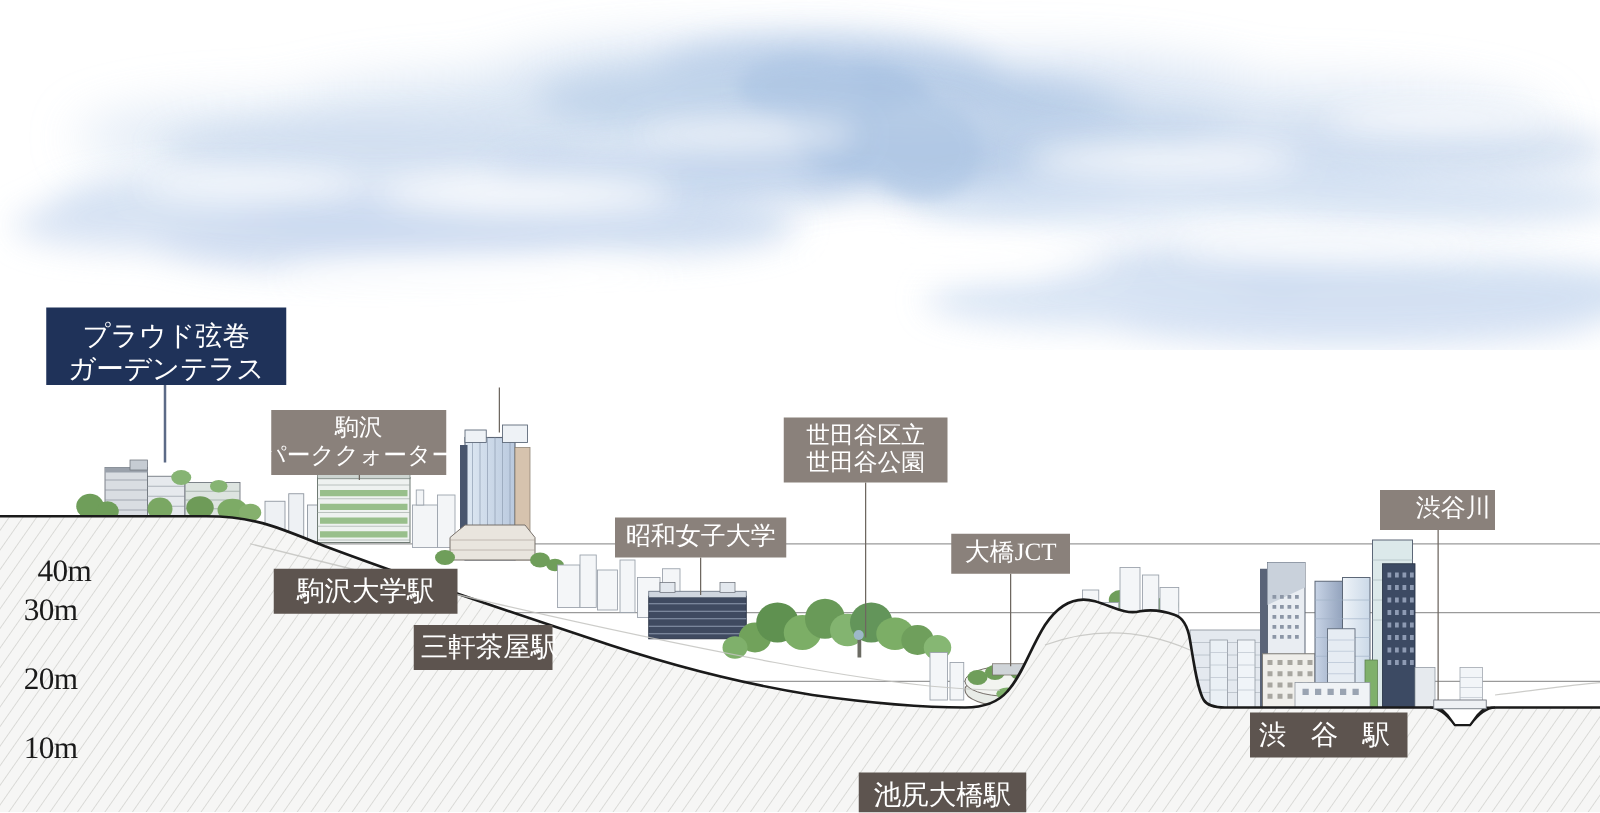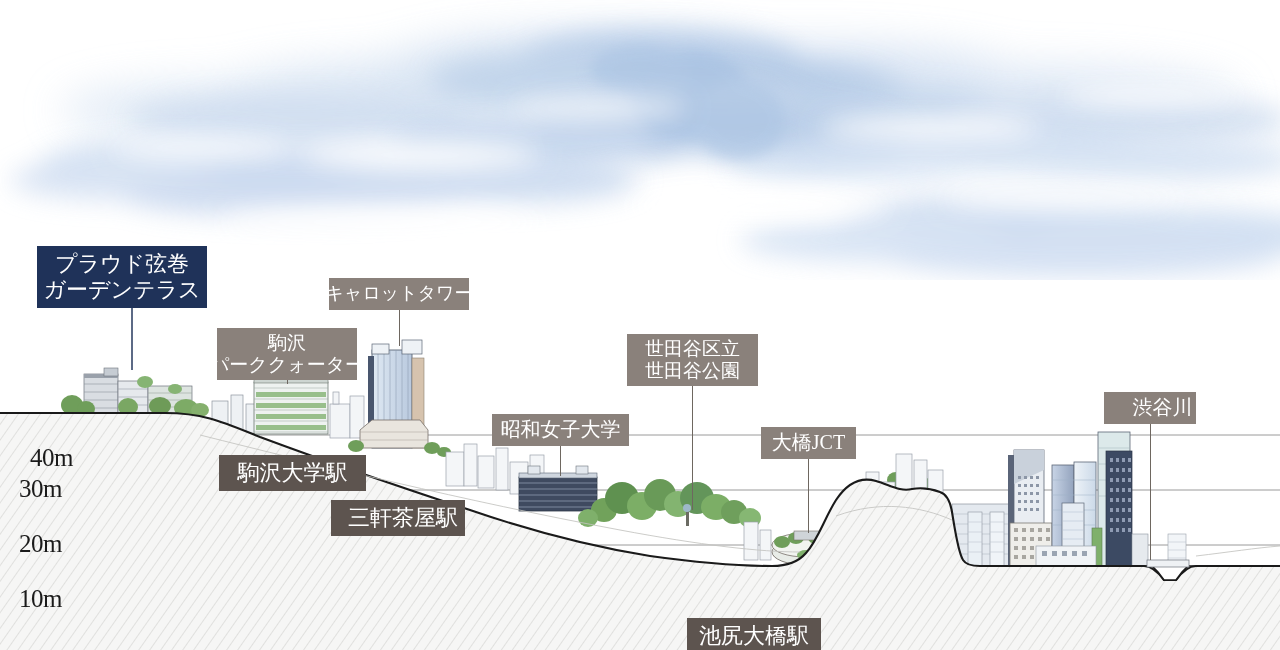--- a/index.html
+++ b/index.html
@@ -531,33 +531,30 @@
   <div class="axis-label" style="left:0;top:585px;">10m</div>
 
   <div class="leader navy" style="left:131px;top:308px;height:62px;"></div>
   <div class="leader" style="left:287px;top:370px;height:14px;"></div>
   <div class="leader" style="left:399px;top:310px;height:36px;"></div>
   <div class="leader" style="left:560px;top:446px;height:30px;"></div>
   <div class="leader" style="left:692px;top:386px;height:124px;"></div>
   <div class="leader" style="left:808px;top:459px;height:74px;"></div>
   <div class="leader" style="left:1150px;top:424px;height:136px;"></div>
 
-  <div class="callout navy" style="left:37px;top:246px;width:170px;height:62px;">
+  <div class="callout navy" style="left:37px;top:246px;width:192px;height:62px;justify-content:flex-end;">
     <span class="ln t22">プラウド弦巻</span>
     <span class="ln t22">ガーデンテラス</span>
   </div>
 
   <div class="callout gray" style="left:217px;top:328px;width:140px;height:52px;">
     <span class="ln t19">駒沢</span>
     <span class="ln t19">パーククォーター</span>
   </div>
 
-  <div class="callout gray" style="left:329px;top:278px;width:140px;height:32px;">
-    <span class="ln t18">キャロットタワー</span>
-  </div>
 
   <div class="callout gray" style="left:492px;top:414px;width:137px;height:32px;">
     <span class="ln t20">昭和女子大学</span>
   </div>
 
   <div class="callout gray" style="left:627px;top:334px;width:131px;height:52px;">
     <span class="ln t19">世田谷区立</span>
     <span class="ln t19">世田谷公園</span>
   </div>
 
@@ -567,22 +564,25 @@
 
   <div class="callout gray" style="left:1104px;top:392px;width:92px;height:32px;padding-left:25px;">
     <span class="ln t20">渋谷川</span>
   </div>
 
 
   <div class="callout station" style="left:219px;top:455px;width:147px;height:36px;">
     <span class="ln t22">駒沢大学駅</span>
   </div>
 
-  <div class="callout station" style="left:331px;top:500px;width:134px;height:36px;padding-left:10px;">
+  <div class="callout station" style="left:331px;top:500px;width:111px;height:36px;padding-left:10px;">
     <span class="ln t22">三軒茶屋駅</span>
   </div>
 
   <div class="callout station" style="left:687px;top:570px;width:134px;height:36px;margin-top:48px;">
     <span class="ln t22">池尻大橋駅</span>
   </div>
 
+  <div class="callout station" style="left:1000px;top:570px;width:126px;height:36px;">
+    <span class="ln t22 sp2">渋 谷 駅</span>
+  </div>
 
 </div>
 
 </body></html>

